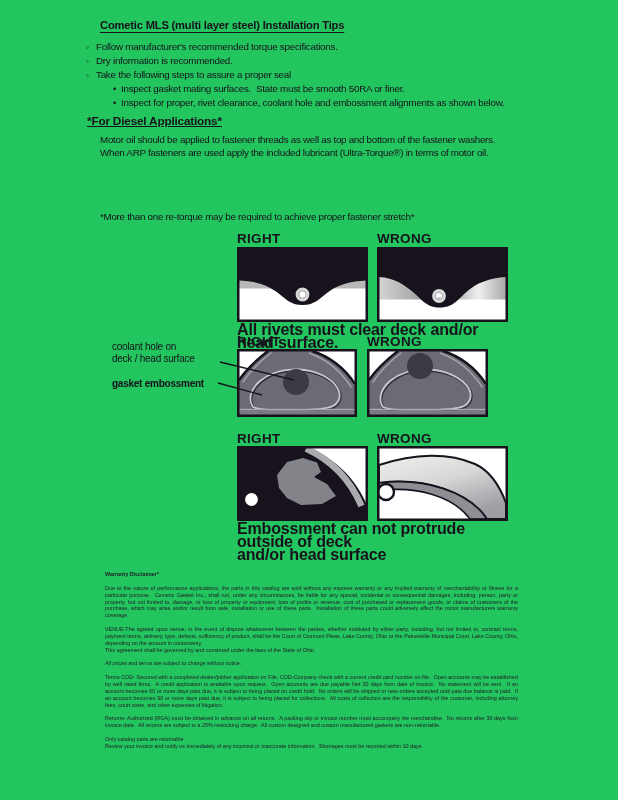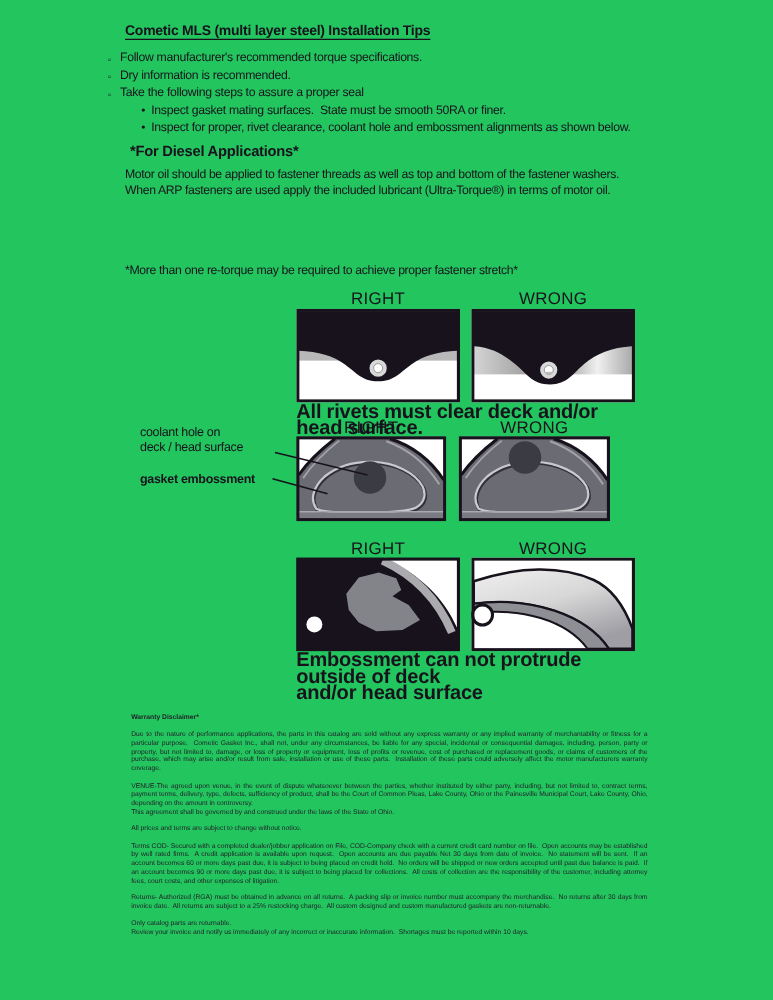--- a/index.html
+++ b/index.html
@@ -10,32 +10,32 @@
   .title{left:100px;top:19px;font-size:11.2px;font-weight:bold;letter-spacing:-0.2px;
          text-decoration:underline;text-decoration-thickness:1.3px;text-underline-offset:2.5px;}
 
   .tips{left:86px;top:40px;width:475px;font-size:9.8px;letter-spacing:-0.25px;line-height:14px;}
   .tip-row{display:flex;}
   .tip-row .marker{flex:0 0 10px;font-size:8.5px;line-height:14px;}
   .tip-row.sub{margin-left:27px;}
   .tip-row.sub .marker{flex:0 0 8px;font-size:9.5px;}
   .tip-text{white-space:pre-wrap;}
 
-  .diesel-heading{left:104px;top:114px;font-size:11.8px;font-weight:bold;letter-spacing:-0.2px;}
+  .diesel-heading{left:87px;top:114px;font-size:11.8px;font-weight:bold;letter-spacing:-0.2px;text-decoration:underline;}
   .para{left:100px;top:0;width:460px;font-size:9.8px;line-height:13px;letter-spacing:-0.28px;white-space:pre-wrap;}
   .para.p1{top:133px;}
   .para.p2{top:166px;}
   .para.p3{top:210px;}
 
   .row{position:absolute;}
   .row1{left:237px;top:231px;width:272px;height:110px;}
   .row3{left:237px;top:431px;width:272px;height:125px;}
   .row2{left:112px;top:336px;width:380px;height:100px;}
 
-  .rw-label{position:absolute;top:0;text-align:center;font-size:13.5px;font-weight:normal;letter-spacing:0.3px;}
+  .rw-label{position:absolute;top:0;font-size:13.5px;font-weight:bold;letter-spacing:0.3px;}
   .row1 .label-right,.row3 .label-right{left:0;width:131px;}
   .row1 .label-wrong,.row3 .label-wrong{left:140px;width:131px;}
   .row2 .label-right{left:125px;width:120px;top:-2px;}
   .row2 .label-wrong{left:255px;width:121px;top:-2px;}
 
   svg.panel{position:absolute;display:block;}
   .row1 svg.panel{top:16px;}
   .row3 svg.panel{top:15px;}
   .row2 svg.panel{top:13px;}
   .panel.pos-a{left:0;}

